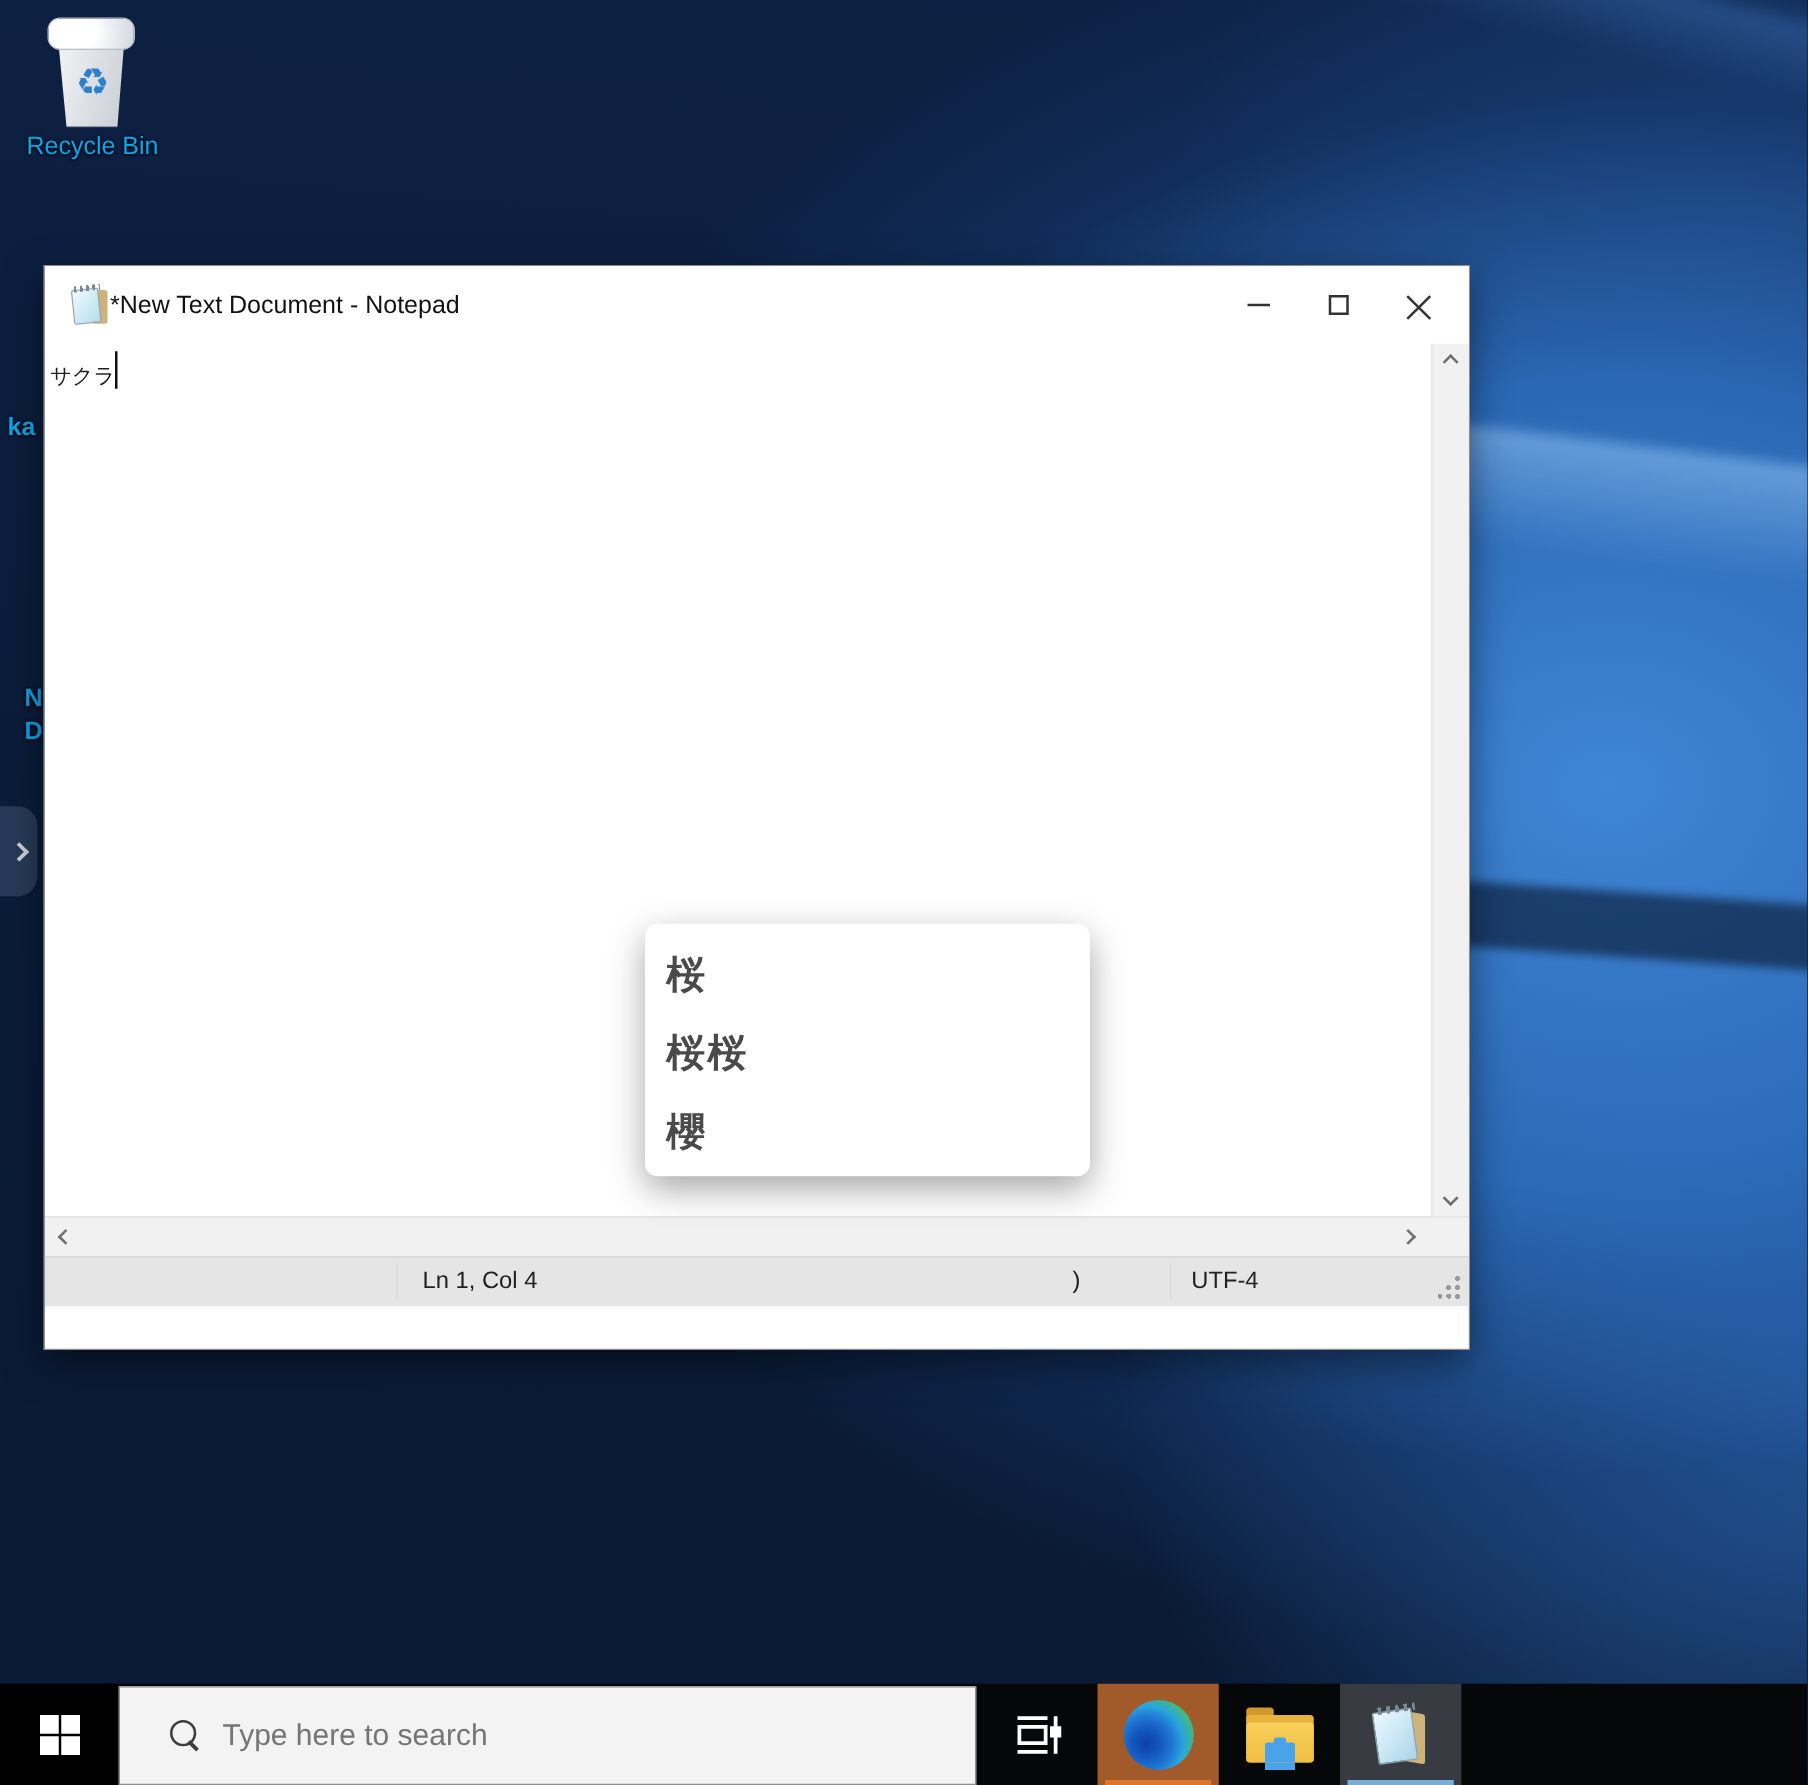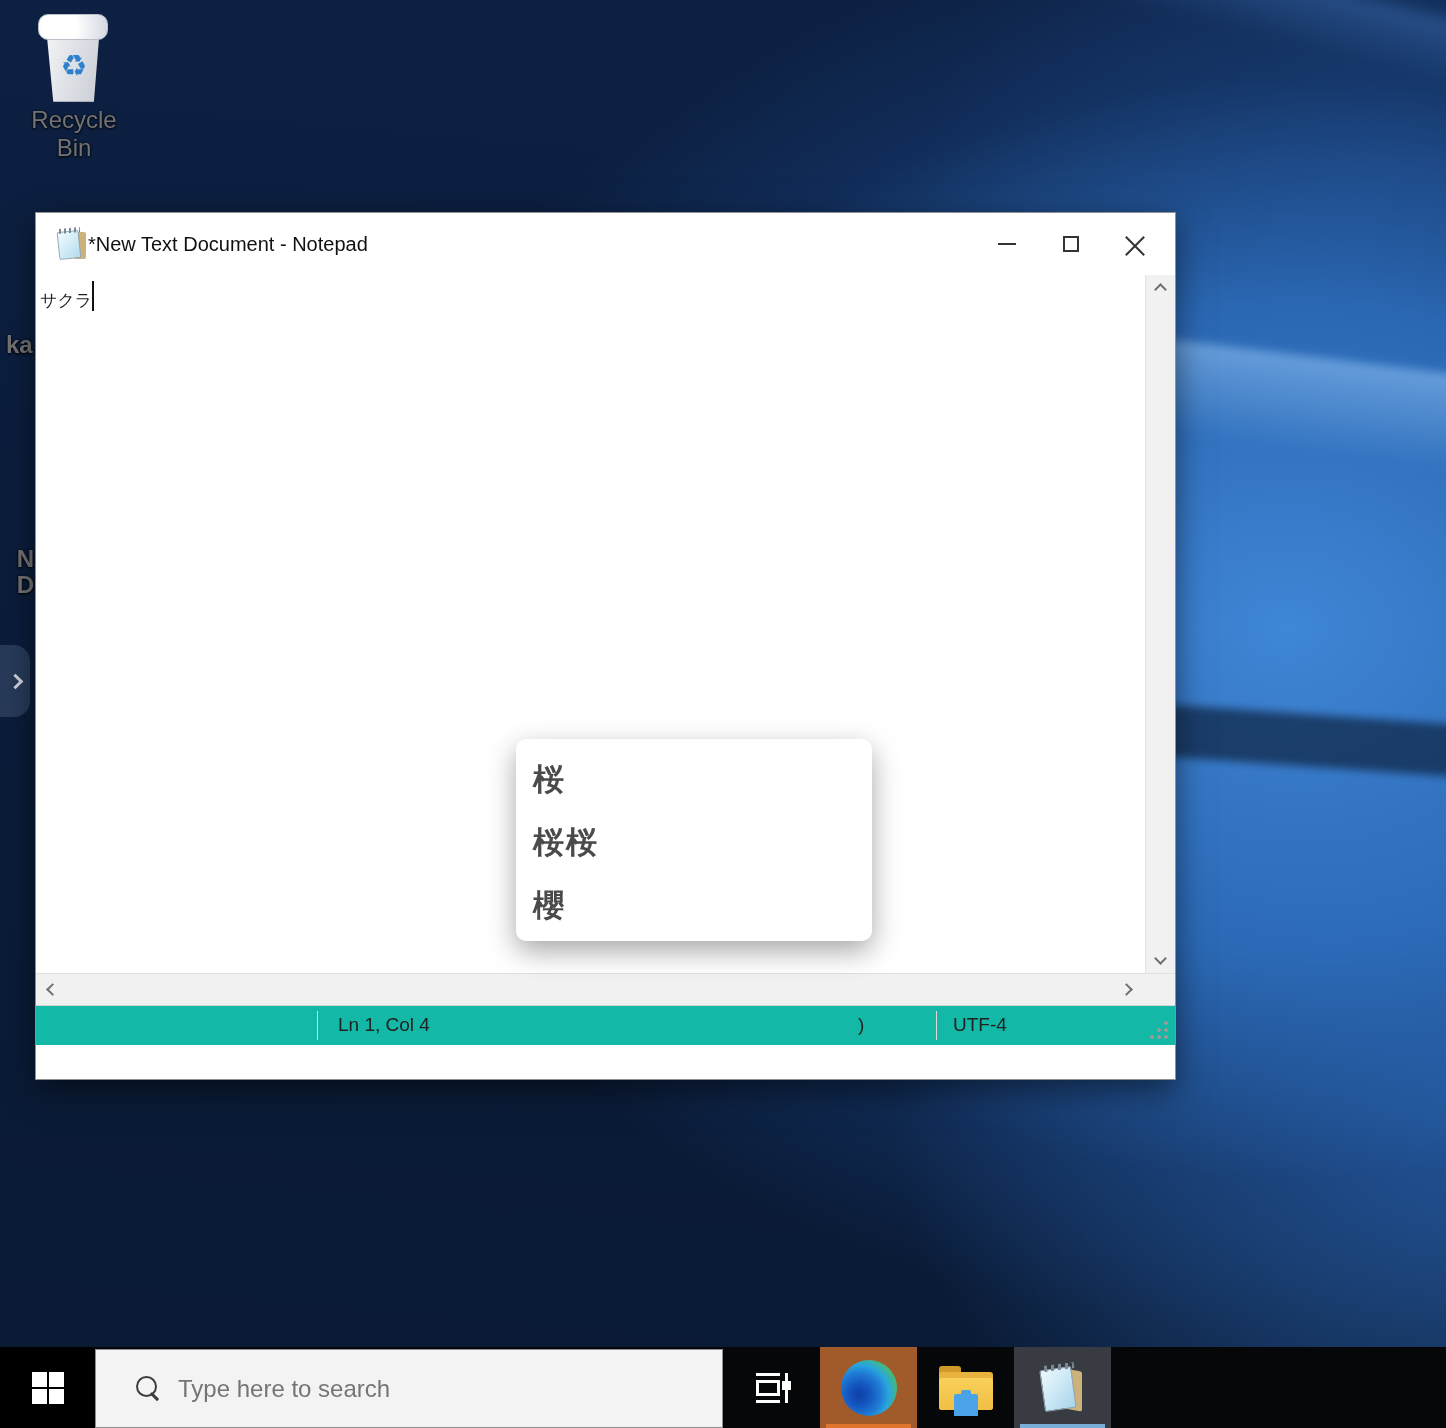--- a/index.html
+++ b/index.html
@@ -26,21 +26,21 @@
   
   .recycle { position:absolute; left:12px; top:14px; width:124px; text-align:center; z-index:1; }
   .recycle .glyph-box { width:76px; height:92px; margin:0 auto; position:relative; }
   .bin-body { position:absolute; left:8px; top:16px; width:58px; height:72px;
     background:linear-gradient(105deg,#f4f5f7 0%,#dfe2e7 45%,#c9ccd3 100%);
     border:1px solid #aab0ba; clip-path:polygon(4% 0,96% 0,86% 100%,16% 100%); }
   .bin-top { position:absolute; left:2px; top:0; width:70px; height:26px;
     background:radial-gradient(circle at 30% 50%, #ffffff 0 35%, #e6e9ee 70%, #d4d8df 100%);
     border-radius:10px; border:1px solid #b9bec7; }
   .bin-recycle { position:absolute; left:0; right:0; top:34px; font-size:30px; color:#2f80cc; }
-  .icon-label { color:#737373; font-size:24px; text-shadow:0 1px 3px rgba(0,0,0,.9), 0 0 2px rgba(0,0,0,.7); }
+  .icon-label { color:#0ea5e9; font-size:20px; text-shadow:0 1px 3px rgba(0,0,0,.9), 0 0 2px rgba(0,0,0,.7); }
   .partial-a { position:absolute; left:6px; top:331px; z-index:1; font-weight:bold; }
   .partial-b { position:absolute; left:0px; top:546px; width:34px; text-align:right; z-index:1; line-height:26px; font-weight:bold; }
   .flyout-tab { position:absolute; left:0; top:645px; width:30px; height:72px; z-index:1;
     background:rgba(86,108,140,0.38); border-radius:0 16px 16px 0;
     display:flex; align-items:center; justify-content:center; }
 
   
   .chev { display:inline-block; width:9px; height:9px;
     border-right:2px solid #6f6f6f; border-bottom:2px solid #6f6f6f; }
   .chev.up    { transform:rotate(-135deg); }
@@ -73,21 +73,21 @@
   .editor { position:relative; height:698px; display:flex; }
   .editor-text { flex:1; padding:6px 4px; font-family:"DejaVu Sans Mono", monospace;
     font-size:17px; color:#1e1e1e; white-space:pre; }
   .caret { display:inline-block; width:2px; height:30px; background:#111; vertical-align:-5px; }
   .vscroll { width:30px; background:#f1f1f1; border-left:1px solid #e3e3e3;
     display:flex; flex-direction:column; justify-content:space-between; align-items:center;
     padding:10px 0; }
   .hscroll { height:32px; background:#f1f1f1; border-top:1px solid #e0e0e0;
     display:flex; align-items:center; justify-content:space-between; padding:0 44px 0 12px; }
 
-  .statusbar { height:40px; background:#14b8a6; border-top:1px solid #d5d5d5;
+  .statusbar { height:40px; background:#e5e5e5; border-top:1px solid #d5d5d5;
     position:relative; font-size:19px; color:#222; }
   .sb-sep { position:absolute; top:5px; bottom:5px; width:1px; background:#d9d9d9; }
   .sb-text { position:absolute; top:8px; }
   .grip { position:absolute; right:6px; bottom:5px; width:20px; height:20px;
     background:
       radial-gradient(circle 2px at 17px 3px,  #9a9a9a 99%, transparent),
       radial-gradient(circle 2px at 17px 10px, #9a9a9a 99%, transparent),
       radial-gradient(circle 2px at 10px 10px, #9a9a9a 99%, transparent),
       radial-gradient(circle 2px at 17px 17px, #9a9a9a 99%, transparent),
       radial-gradient(circle 2px at 10px 17px, #9a9a9a 99%, transparent),
@@ -104,21 +104,21 @@
   .ime-footer { height:46px; background:#ece9e4; display:flex; align-items:center;
     justify-content:center; gap:14px; font-size:19px; color:#565656; }
 
   
   .taskbar { position:absolute; left:0; bottom:0; width:1446px; height:81px;
     background:#060708; z-index:4; display:flex; align-items:stretch; }
   .start-btn { width:95px; display:flex; align-items:center; justify-content:center; background:#000; }
   .win-logo { width:32px; height:32px; display:grid; grid-template-columns:15px 15px;
     grid-template-rows:15px 15px; gap:2px; }
   .win-logo div { background:#fff; }
-  .search-box { width:628px; margin-top:2px; background:#f3f3f3; border:1px solid #8f8f8f;
+  .search-box { width:686px; margin-top:2px; background:#f3f3f3; border:1px solid #8f8f8f;
     display:flex; align-items:center; }
   .search-box input { border:none; outline:none; background:transparent; flex:1;
     font-size:24px; color:#454545; font-family:"Liberation Sans", sans-serif; }
   .mag-icon { width:26px; height:26px; margin:0 16px 0 40px; position:relative; flex:0 0 auto; }
   .mag-icon::before { content:""; position:absolute; left:0; top:0; width:17px; height:17px;
     border:2.5px solid #3c3c3c; border-radius:50%; }
   .mag-icon::after { content:""; position:absolute; left:16px; top:16px; width:10px; height:2.5px;
     background:#3c3c3c; transform:rotate(45deg); transform-origin:0 0; }
   .tb-btn { width:97px; display:flex; align-items:center; justify-content:center; position:relative; }
   .tb-underline { position:absolute; left:6px; right:6px; bottom:0; height:4px; }

